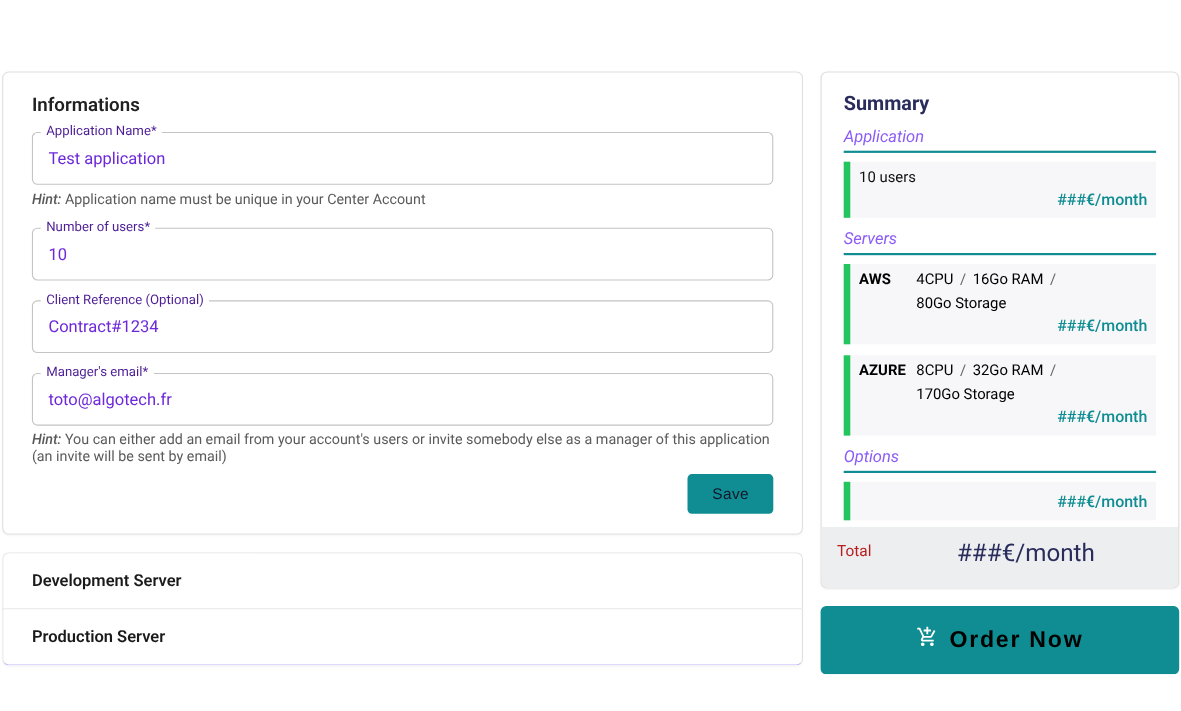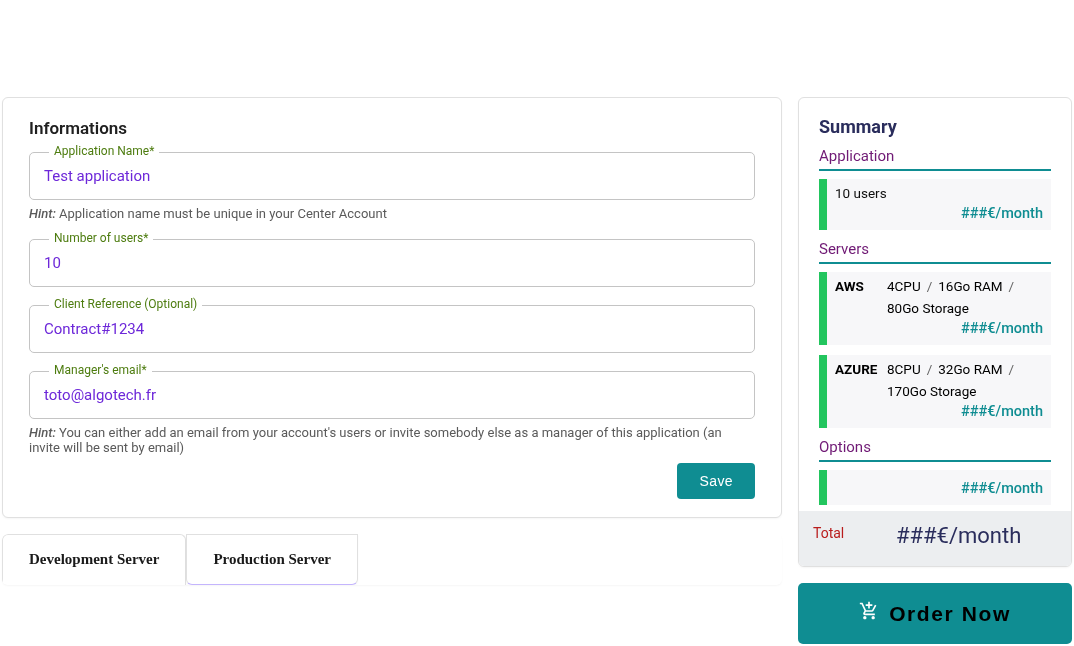--- a/index.html
+++ b/index.html
@@ -1,48 +1,48 @@
 <!DOCTYPE html>
 <html><head>
 <meta charset="utf-8">
 <style>
 * { box-sizing: border-box; margin: 0; padding: 0; }
 body { font-family: -apple-system, BlinkMacSystemFont, "Segoe UI", Roboto, Helvetica, Arial, sans-serif; background: #fff; padding: 0; width: 1074px; }
-.layout { display: flex; gap: 16px; padding: 0; margin-top: 97px; }
+.layout { display: flex; gap: 16px; padding: 0; margin-top: 65px; }
 .left-col { flex: 1; display: flex; flex-direction: column; gap: 16px; padding-left: 2px; }
-.right-col { width: 276px; padding-right: 2px; }
+.right-col { width: 328px; padding-right: 2px; }
 
 .card { background: #fff; border: 1px solid #e0e0e0; border-radius: 6px; box-shadow: 0 1px 2px rgba(0,0,0,0.04); }
 .card-pad { padding: 20px 26px 18px 26px; }
 .section-title { font-size: 17px; font-weight: 600; color: #202020; margin-bottom: 14px; }
 
 .field-wrap { position: relative; margin-bottom: 18px; }
 .field-wrap:last-child { margin-bottom: 0; }
-.field-label { position: absolute; top: -8px; left: 20px; background: #fff; padding: 0 5px; font-size: 12px; color: #4d7c0f; z-index: 1; }
+.field-label { position: absolute; top: -8px; left: 8px; background: #fff; padding: 0 5px; font-size: 12px; color: #4c1d95; z-index: 1; }
 .field-input { width: 100%; border: 1px solid #c4c4c4; border-radius: 5px; padding: 14px 14px; font-size: 15px; color: #6d28d9; font-family: inherit; outline: none; }
 .hint { font-size: 13px; color: #5a5a5a; margin-top: 6px; }
 .hint em { font-style: italic; font-weight: 500; }
 
 .actions-row { display: flex; justify-content: flex-end; margin-top: 0px; }
-.btn-save { background: #0f8d92; color: #ffffff; border: none; border-radius: 4px; padding: 10px 22px; font-size: 14px; font-weight: 500; letter-spacing: 0.4px; cursor: pointer; }
+.btn-save { background: #0f8d92; color: #0f172a; border: none; border-radius: 4px; padding: 10px 22px; font-size: 14px; font-weight: 500; letter-spacing: 0.4px; cursor: pointer; }
 
 .accordion-item { border: 1px solid #e0e0e0; border-radius: 6px; background: #fff; box-shadow: 0 1px 2px rgba(0,0,0,0.04); }
 .accordion-item + .accordion-item { border-top: 1px solid #e0e0e0; }
 .accordion-header { padding: 16px 26px; font-size: 15px; font-weight: 600; color: #1a1a1a; cursor: pointer; }
-.accordion-stack { display: flex; flex-direction: row; gap: 0; font-family: Liberation Serif, serif; }
+.accordion-stack { display: flex; flex-direction: column; gap: 0; }
 .accordion-stack .accordion-item { border-radius: 0; border-bottom: none; }
 .accordion-stack .accordion-item:first-child { border-top-left-radius: 6px; border-top-right-radius: 6px; }
 .accordion-stack .accordion-item:last-child { border-bottom-left-radius: 6px; border-bottom-right-radius: 6px; border-bottom: 1px solid #c4b5fd; }
 .accordion-wrap { border-radius: 6px; overflow: hidden; box-shadow: 0 1px 2px rgba(0,0,0,0.04); }
 
 .summary-card { background: #fff; border: 1px solid #e0e0e0; border-radius: 6px; box-shadow: 0 1px 2px rgba(0,0,0,0.04); overflow: hidden; }
 .summary-pad { padding: 18px 20px 0 20px; }
 .summary-title { font-size: 18px; font-weight: 700; color: #2a2d5c; margin-bottom: 10px; }
-.summary-h { font-size: 15px; color: #701a75; font-weight: 400; padding-bottom: 4px; border-bottom: 2px solid #0f8d92; margin-bottom: 8px; margin-top: 6px; }
-.summary-block { border-left: 8px solid #22c55e; background: #f7f7f9; padding: 6px 8px 8px 8px; margin-bottom: 10px; }
+.summary-h { font-size: 15px; color: #8b5cf6; font-weight: 400; padding-bottom: 4px; border-bottom: 2px solid #0f8d92; margin-bottom: 8px; margin-top: 6px; font-style: italic; }
+.summary-block { border-left: 6px solid #22c55e; background: #f7f7f9; padding: 6px 8px 8px 8px; margin-bottom: 10px; }
 .summary-line1 { display: flex; gap: 6px; font-size: 13.5px; color: #101010; flex-wrap: wrap; }
 .summary-price { text-align: right; color: #0f8d92; font-size: 14.5px; font-weight: 500; margin-top: 4px; }
 .summary-total-row { display: flex; align-items: center; gap: 16px; background: #eceef0; padding: 12px 14px 18px 14px; margin-top: 6px; }
 .summary-total-label { color: #b91c1c; font-size: 14px; align-self: flex-start; padding-top: 2px; }
 .summary-total-val { color: #2a2d5c; font-size: 22px; flex: 1; text-align: center; font-weight: 400; }
 
 .btn-order { width: 100%; margin-top: 16px; background: #0f8d92; color: #000000; border: none; border-radius: 5px; padding: 18px 0; font-size: 21px; font-weight: 600; letter-spacing: 1.6px; cursor: pointer; display: flex; align-items: center; justify-content: center; gap: 10px; }
 .btn-order svg { width: 20px; height: 20px; fill: #fff; }
 
 .spec-row { display: flex; gap: 6px; align-items: flex-start; }

